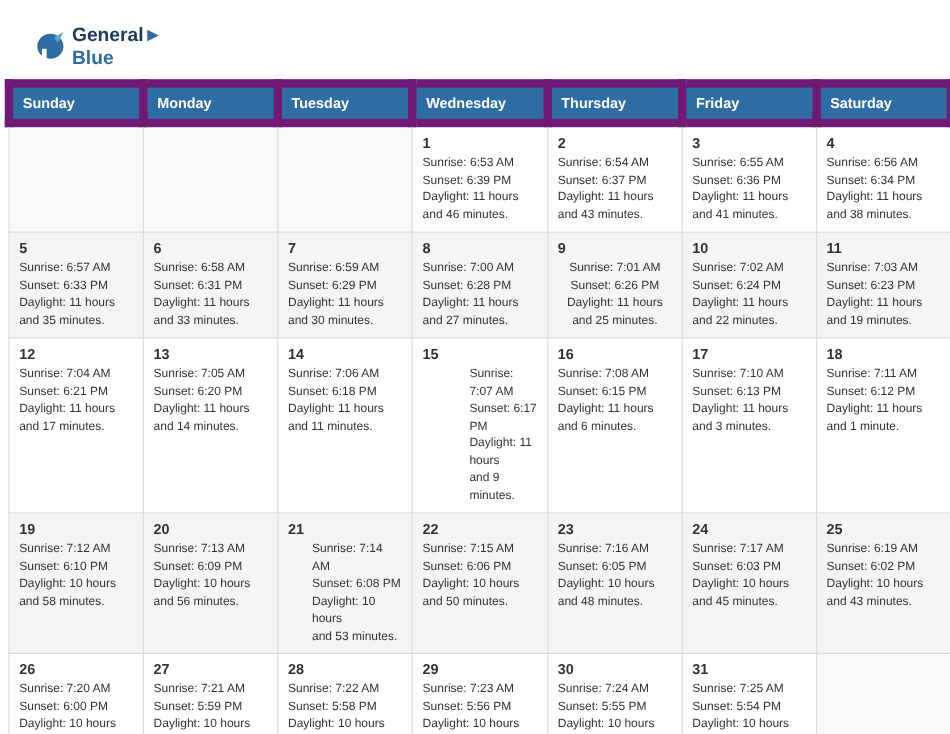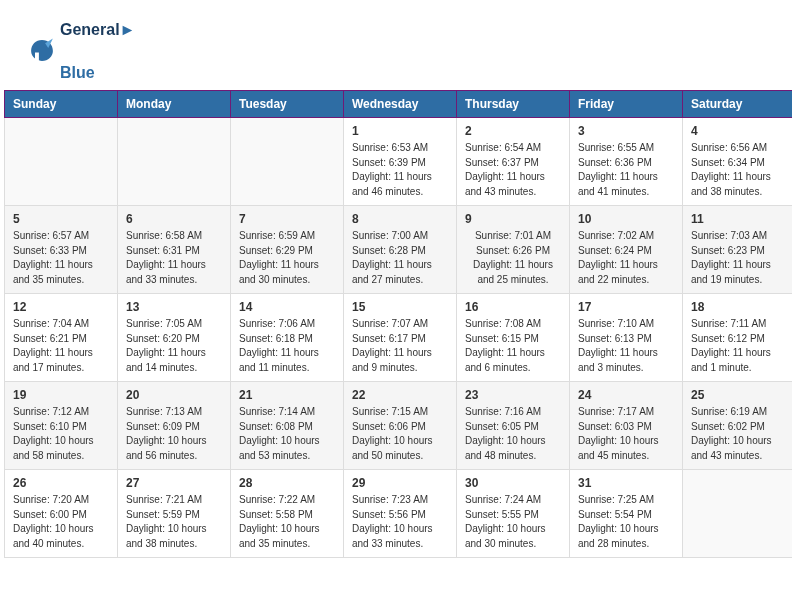--- a/index.html
+++ b/index.html
@@ -49,21 +49,21 @@
       border: 1px solid #ccc;
       margin: 0 0 0 0;
     }
     .calendar th {
       background-color: #2e6da4;
       color: #fff;
       font-size: 12px;
       font-weight: bold;
       padding: 6px 8px;
       text-align: left;
-      border: 1px solid #701a75;
+      border: 7px solid #701a75;
     }
     .calendar td {
       vertical-align: top;
       padding: 6px 8px;
       border: 1px solid #ddd;
       font-size: 10px;
       color: #333;
       width: 113px;
       min-height: 80px;
       background: #fff;
@@ -101,21 +101,21 @@
 
 <div class="page">
   <div class="header">
     <div class="logo">
       <svg class="logo-icon" viewBox="0 0 36 36" xmlns="http://www.w3.org/2000/svg">
         <path d="M18 4 C10 4 4 10 4 18 C4 22 6 25.5 9 27.5 L9 20 L14 20 L14 30 C15.3 30.5 16.6 30.8 18 30.8 C26 30.8 32 24.8 32 18 C32 10 26 4 18 4 Z" fill="#2e6da4"></path>
         <path d="M22 8 L32 2 L26 14 Z" fill="#5ba3d9"></path>
       </svg>
       <div>
         <div style="font-size:16px;font-weight:bold;color:#1a3a5c;line-height:1.2;">General<span style="color:#2e6da4;">►</span></div>
-        <div style="font-size:16px;font-weight:bold;color:#2e6da4;line-height:1.2;margin-top:24px;">Blue</div>
+        <div style="font-size:16px;font-weight:bold;color:#2e6da4;line-height:1.2;">Blue</div>
       </div>
     </div>
   </div>
 
   <div class="calendar-wrapper">
     <table class="calendar">
       <thead>
         <tr>
           <th>Sunday</th>
           <th>Monday</th>
@@ -228,21 +228,21 @@
             </td>
             <td>
               <span class="day-number">14</span>
               <div class="day-info" style="white-space: pre-line;">Sunrise: 7:06 AM
 Sunset: 6:18 PM
 Daylight: 11 hours
 and 11 minutes.</div>
             </td>
             <td>
               <span class="day-number">15</span>
-              <div class="day-info" style="white-space: pre-line;">Sunrise: 7:07 AM
+              <div class="day-info" style="white-space: pre-line; margin-left: 39px;">Sunrise: 7:07 AM
 Sunset: 6:17 PM
 Daylight: 11 hours
 and 9 minutes.</div>
             </td>
             <td>
               <span class="day-number">16</span>
               <div class="day-info" style="white-space: pre-line;">Sunrise: 7:08 AM
 Sunset: 6:15 PM
 Daylight: 11 hours
 and 6 minutes.</div>
@@ -272,21 +272,21 @@
             </td>
             <td>
               <span class="day-number">20</span>
               <div class="day-info" style="white-space: pre-line;">Sunrise: 7:13 AM
 Sunset: 6:09 PM
 Daylight: 10 hours
 and 56 minutes.</div>
             </td>
             <td>
               <span class="day-number">21</span>
-              <div class="day-info" style="white-space: pre-line;">Sunrise: 7:14 AM
+              <div class="day-info" style="white-space: pre-line; margin-left: 20px;">Sunrise: 7:14 AM
 Sunset: 6:08 PM
 Daylight: 10 hours
 and 53 minutes.</div>
             </td>
             <td>
               <span class="day-number">22</span>
               <div class="day-info" style="white-space: pre-line;">Sunrise: 7:15 AM
 Sunset: 6:06 PM
 Daylight: 10 hours
 and 50 minutes.</div>

